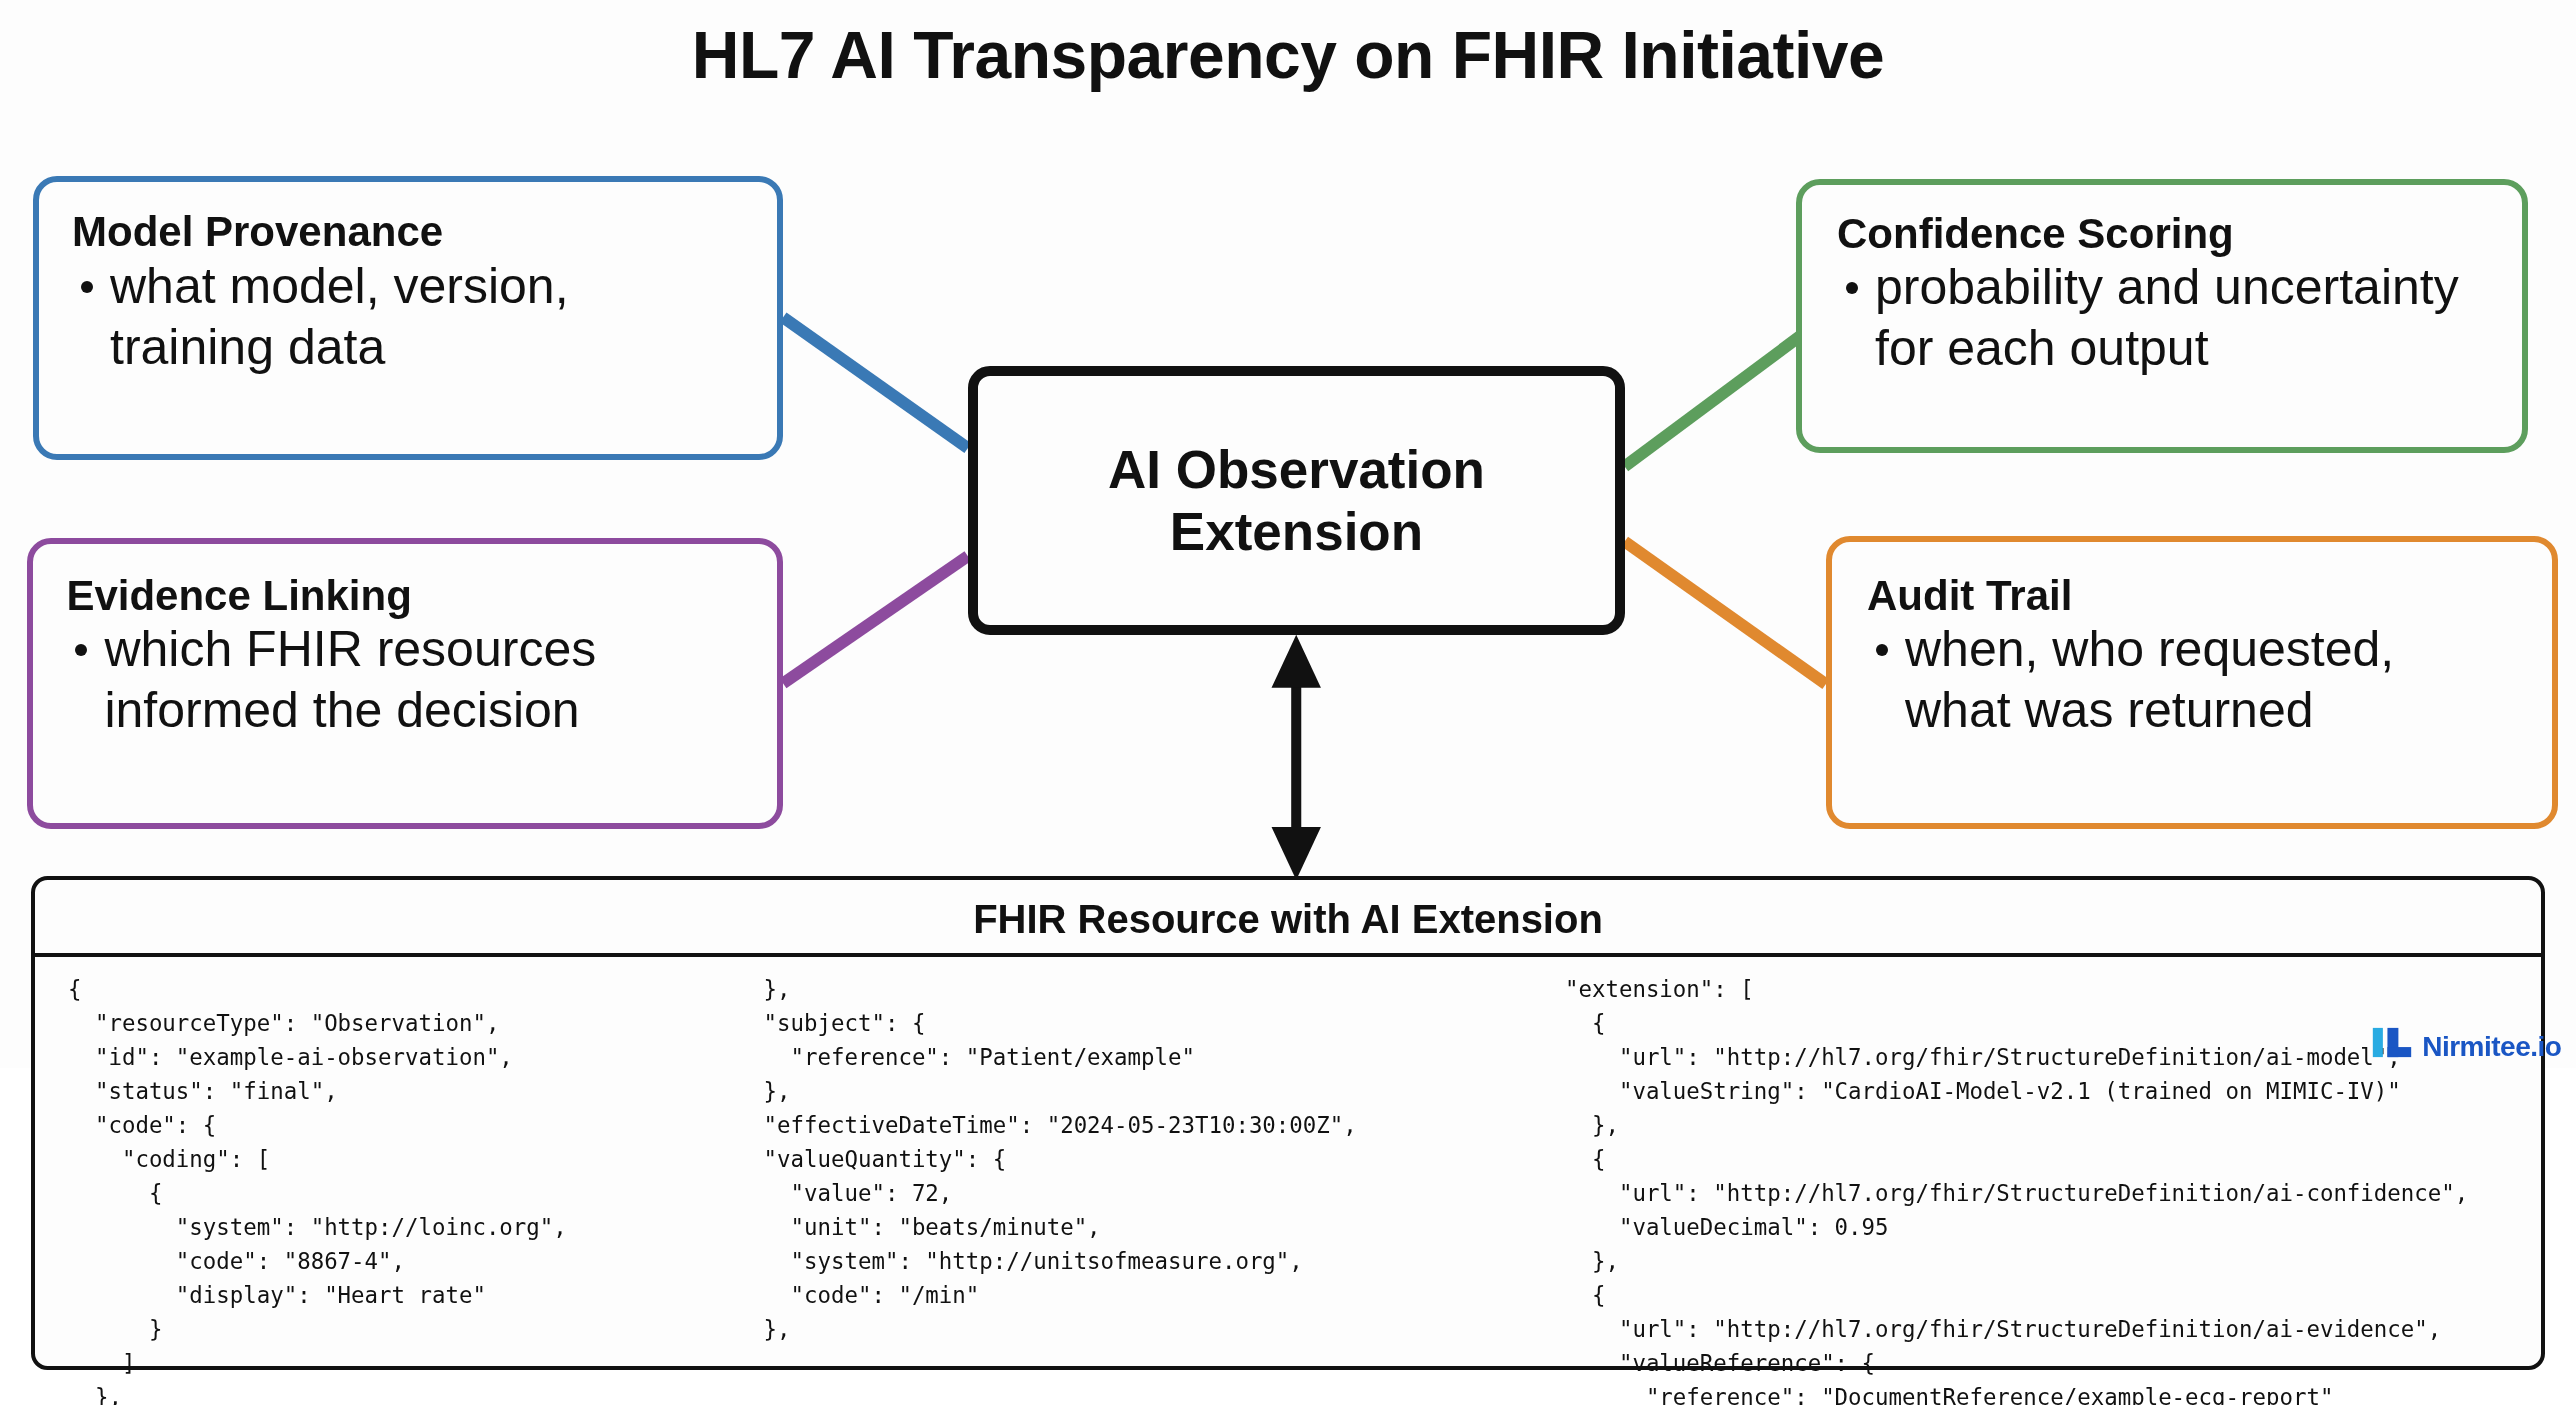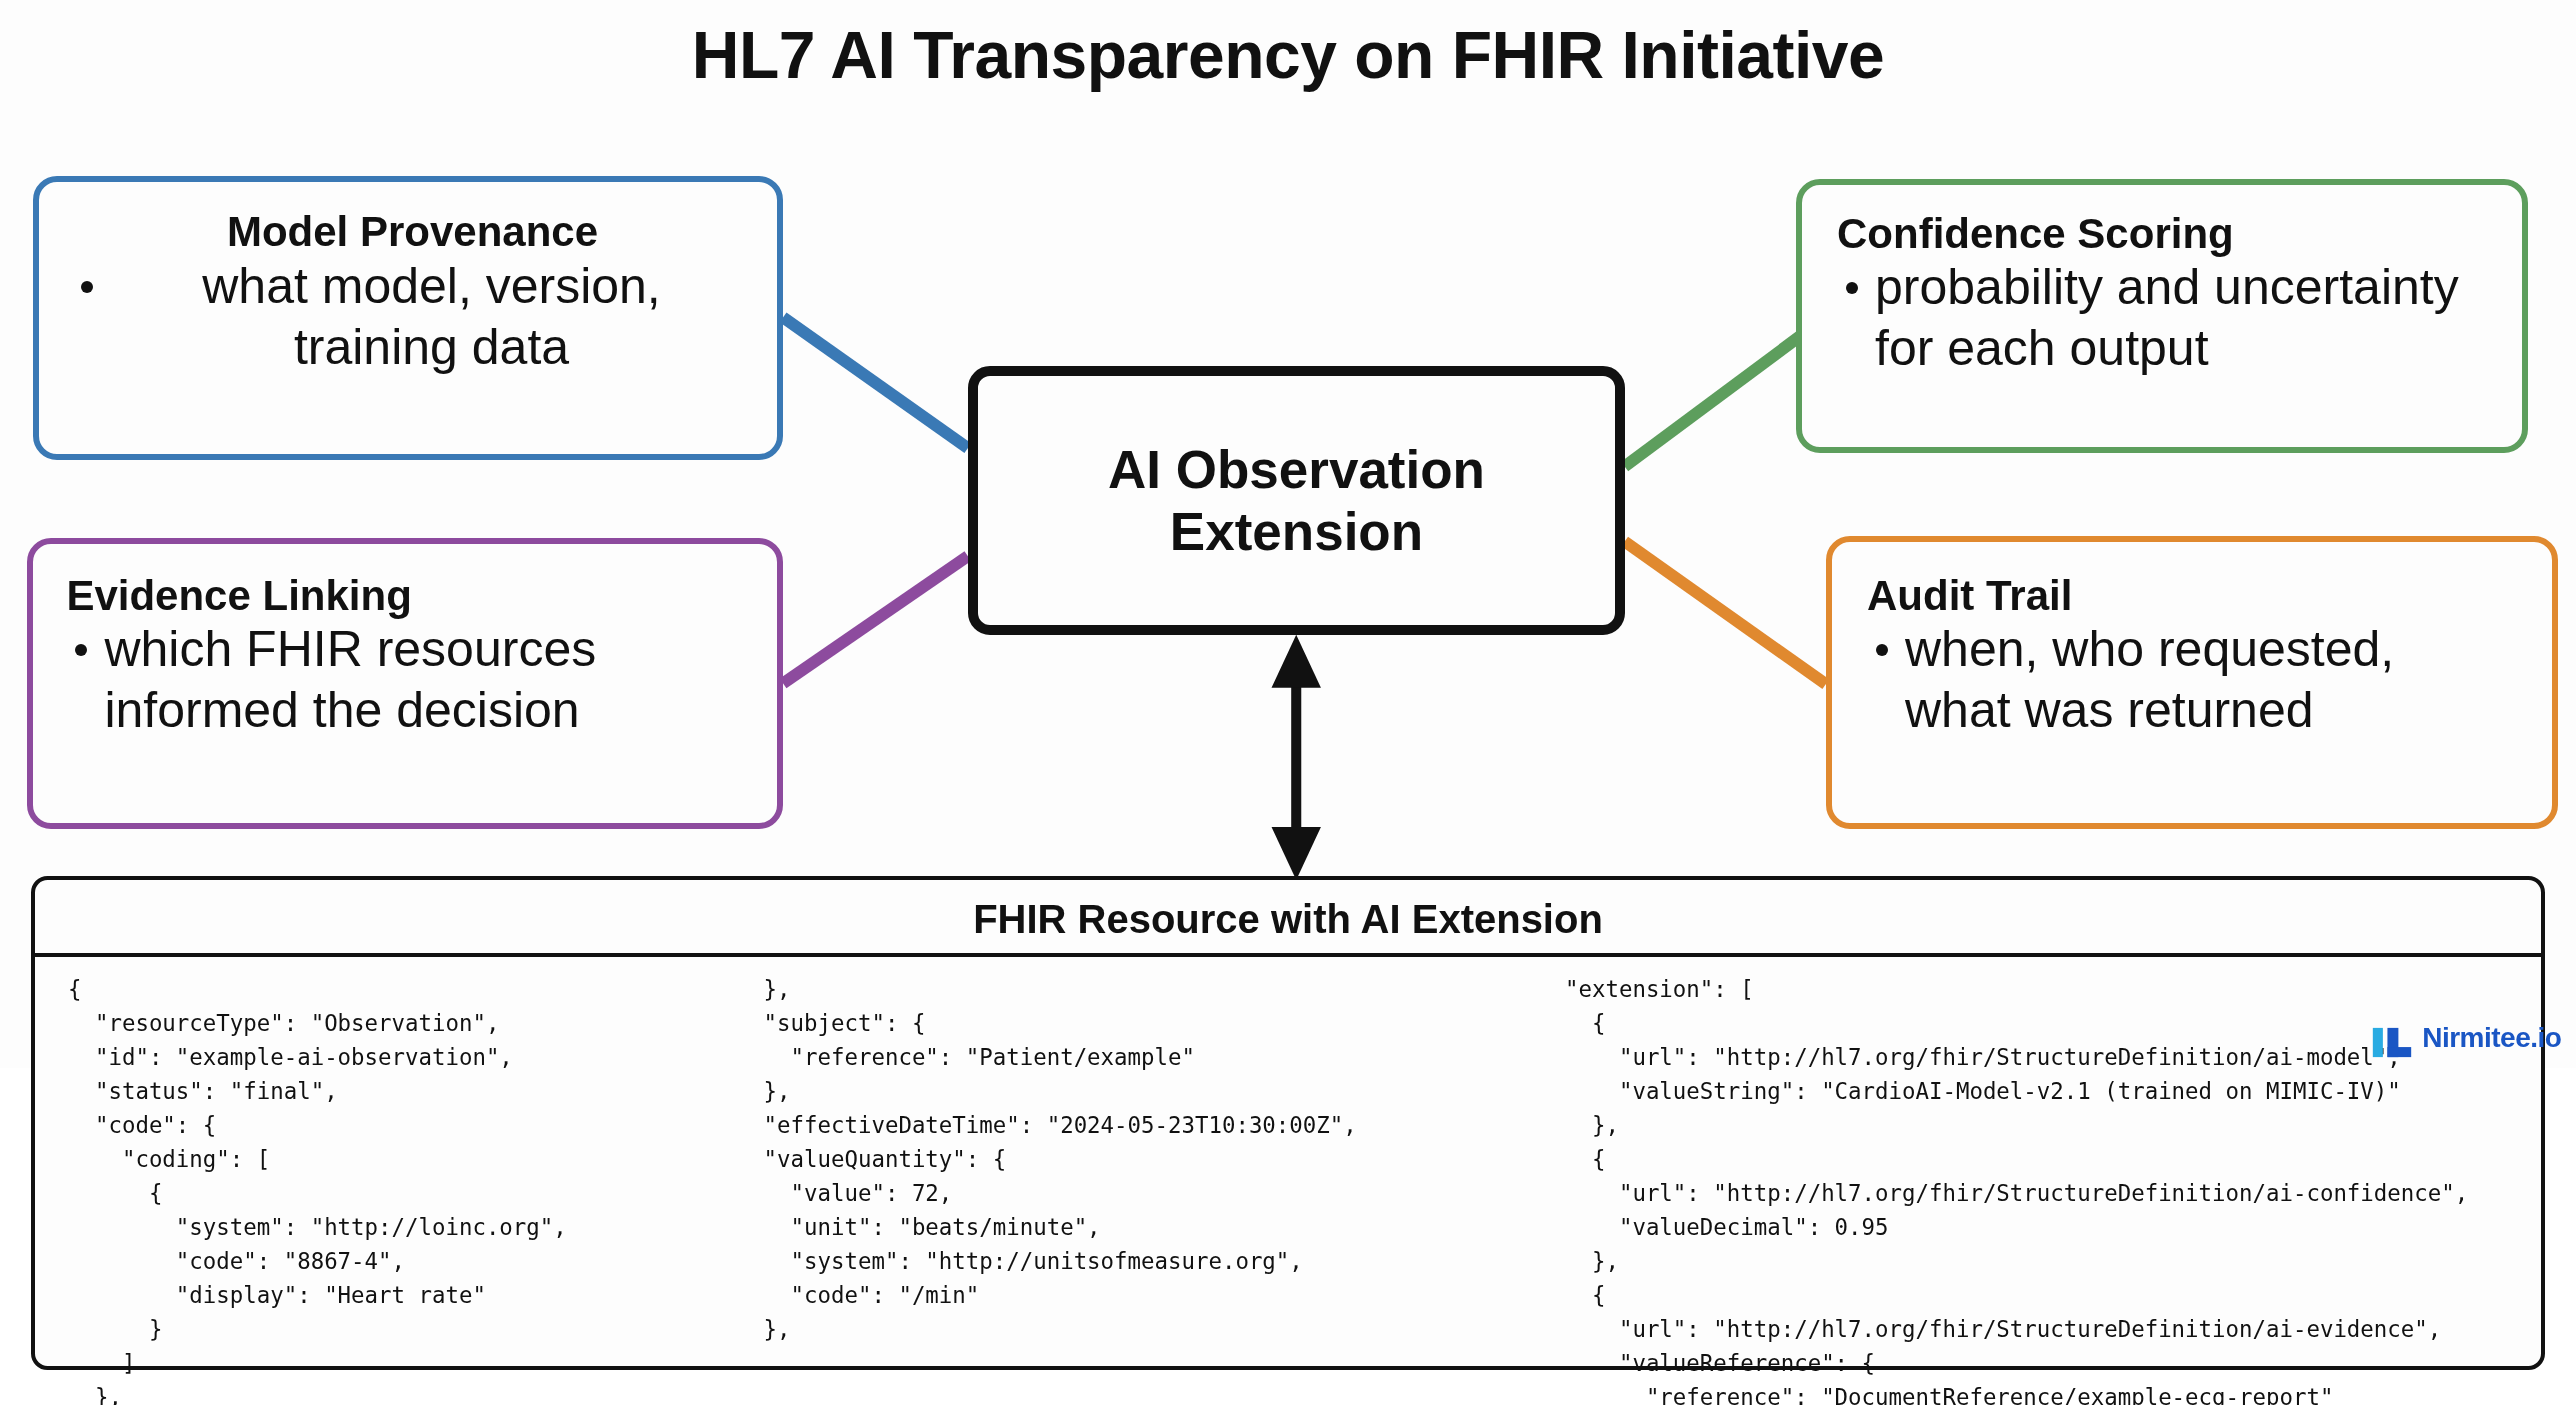--- a/index.html
+++ b/index.html
@@ -80,21 +80,20 @@
   }
 
   
   .leaf .node-title { font-size: 42px; }
   .leaf .bullet-list li { font-size: 50px; }
 
   #node-model-provenance {
     left: 33px; top: 176px; width: 750px; height: 284px;
     border-width: 6.4px; border-color: #3a79b5;
     padding: 27.4px 24px 0 33px;
-    text-align: center;
   }
   #node-evidence-linking {
     left: 27.4px; top: 538px; width: 756px; height: 291px;
     border-width: 6.4px; border-color: #8d4b9e;
     padding: 29px 24px 0 33px;
   }
   #node-confidence-scoring {
     left: 1796px; top: 179px; width: 732px; height: 274px;
     border-width: 6.4px; border-color: #5d9e5d;
     padding: 25.6px 18.3px 0 35px;
@@ -160,21 +159,21 @@
   #json-col-1 { width: 714px; padding-left: 33px; }
   #json-col-2 { width: 805px; padding-left: 14.6px; }
   #json-col-3 { width: 979px; padding-left: 11px; }
 
   
   #watermark {
     position: absolute;
     right: 14.6px;
     bottom: 7.3px;
     display: flex;
-    align-items: flex-start;
+    align-items: flex-end;
     gap: 9.1px;
   }
   #watermark .mark {
     display: block;
   }
   #watermark .wordmark {
     font-size: 28px;
     font-weight: bold;
     color: #1a56c4;
     letter-spacing: -0.5px;

